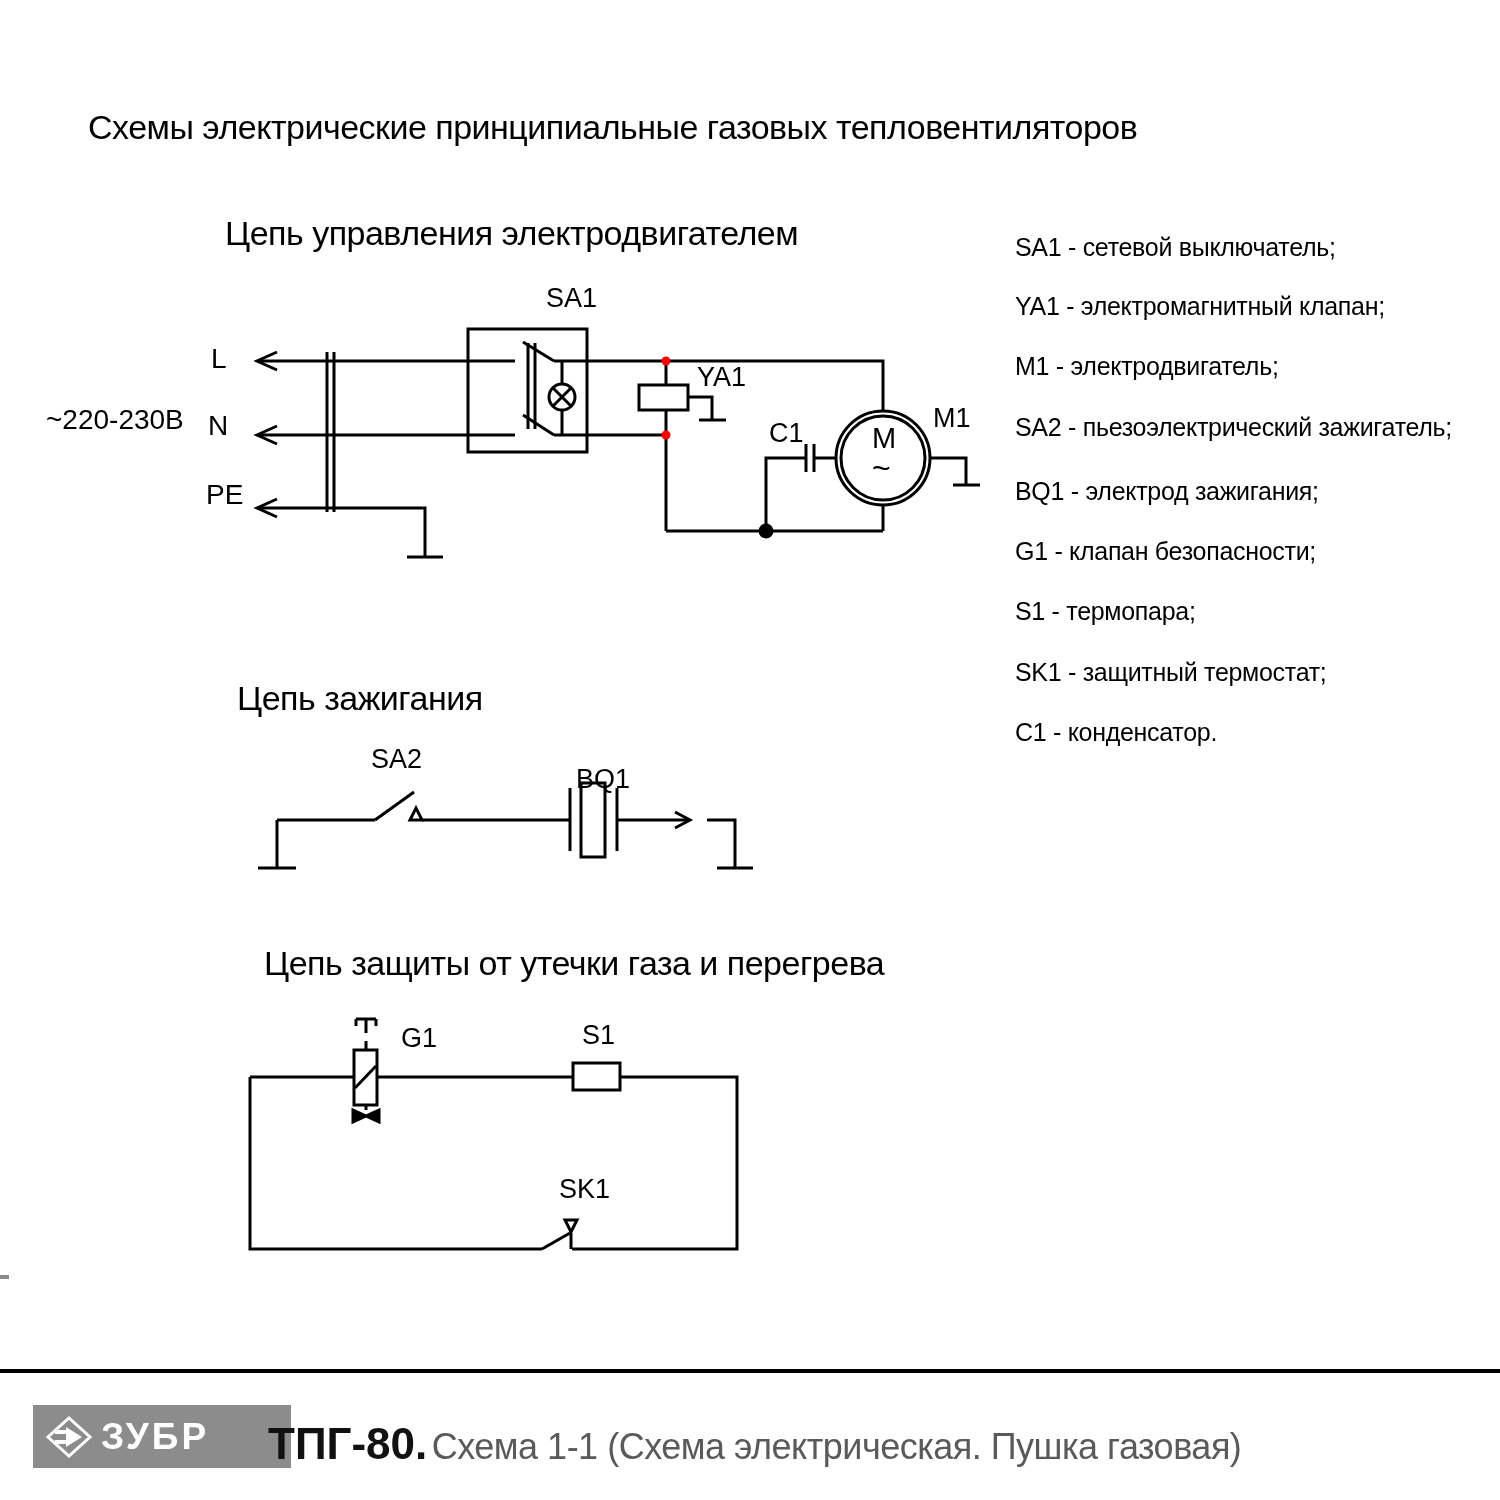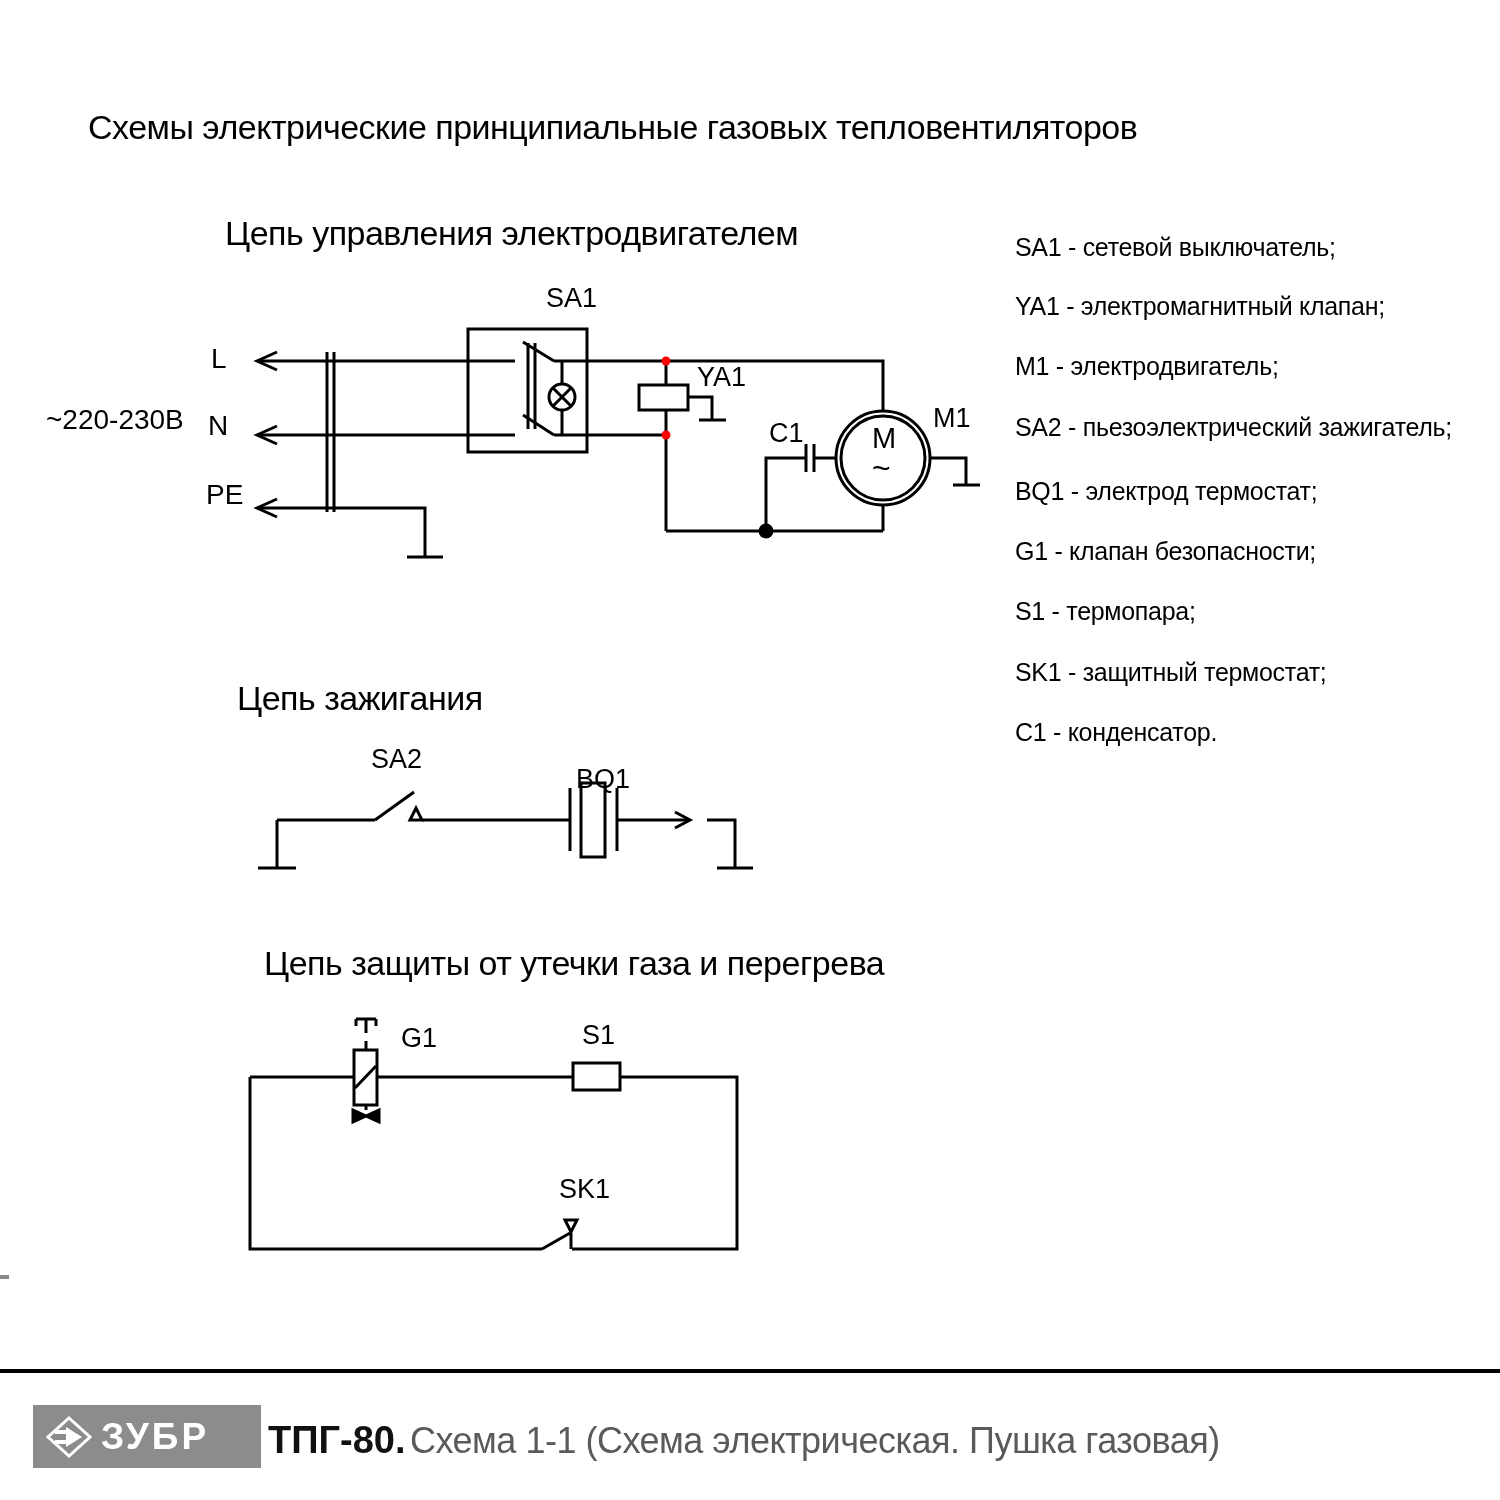--- a/index.html
+++ b/index.html
@@ -8,25 +8,25 @@
   .lbl{position:absolute;color:#000;white-space:nowrap;line-height:1;
        font-family:"Liberation Sans",sans-serif;letter-spacing:-0.5px;}
   .title-main{font-size:34px;}
   .title-sec{font-size:34px;}
   .comp{font-size:27px;letter-spacing:0;}
   .net{font-size:28px;letter-spacing:0;}
   .legend-row{position:absolute;left:1015px;font-size:25px;color:#000;white-space:nowrap;
               letter-spacing:-0.3px;}
   svg.wires{position:absolute;left:0;top:0;}
   .sep{position:absolute;left:0;top:1369px;width:1500px;height:4px;background:#000;}
-  .badge{position:absolute;left:33px;top:1405px;width:228px;height:63px;background:#8c8c8c;
+  .badge{position:absolute;left:33px;top:1405px;width:258px;height:63px;background:#8c8c8c;
          display:flex;align-items:center;padding-left:13px;box-sizing:border-box;text-align:right;}
   .brand{color:#ffffff;font-size:37px;font-weight:bold;letter-spacing:3px;margin-left:9px;}
   .caption-wrap{position:absolute;left:268px;top:1419px;white-space:nowrap;}
-  .model{font-size:38px;font-weight:bold;color:#111;}
+  .model{font-size:44px;font-weight:bold;color:#111;}
   .caption{font-size:36px;color:#5a5a5a;letter-spacing:-0.5px;}
   .stray{position:absolute;left:0;top:1275px;width:9px;height:4px;background:#8a8a8a;}
 </style>
 </head>
 <body>
 
 <div class="stage">
 
   <svg class="wires" width="1500" height="1500" viewBox="0 0 1500 1500" fill="none" stroke="#000" stroke-width="3">
 
@@ -157,21 +157,21 @@
   <div class="lbl title-sec" style="left:237px;top:946px;margin-left:27px;">Цепь защиты от утечки газа и перегрева</div>
   <div class="lbl comp" style="left:401px;top:1025px;">G1</div>
   <div class="lbl comp" style="left:582px;top:1022px;">S1</div>
   <div class="lbl comp" style="left:559px;top:1176px;">SK1</div>
 
   <div>
     <div class="legend-row" style="top:233px;text-align:right;">SA1 - сетевой выключатель;</div>
     <div class="legend-row" style="top:292px;">YA1 - электромагнитный клапан;</div>
     <div class="legend-row" style="top:352px;text-align:right;">M1 - электродвигатель;</div>
     <div class="legend-row" style="top:413px;">SA2 - пьезоэлектрический зажигатель;</div>
-    <div class="legend-row" style="top:477px;">BQ1 - электрод термостат;</div>
+    <div class="legend-row" style="top:477px;">BQ1 - электрод зажигания;</div>
     <div class="legend-row" style="top:537px;">G1 - клапан безопасности;</div>
     <div class="legend-row" style="top:597px;">S1 - термопара;</div>
     <div class="legend-row" style="top:658px;">SK1 - защитный термостат;</div>
     <div class="legend-row" style="top:718px;">C1 - конденсатор.</div>
   </div>
 
   <div class="stray"></div>
 
   <div class="sep"></div>
   <div class="badge">

